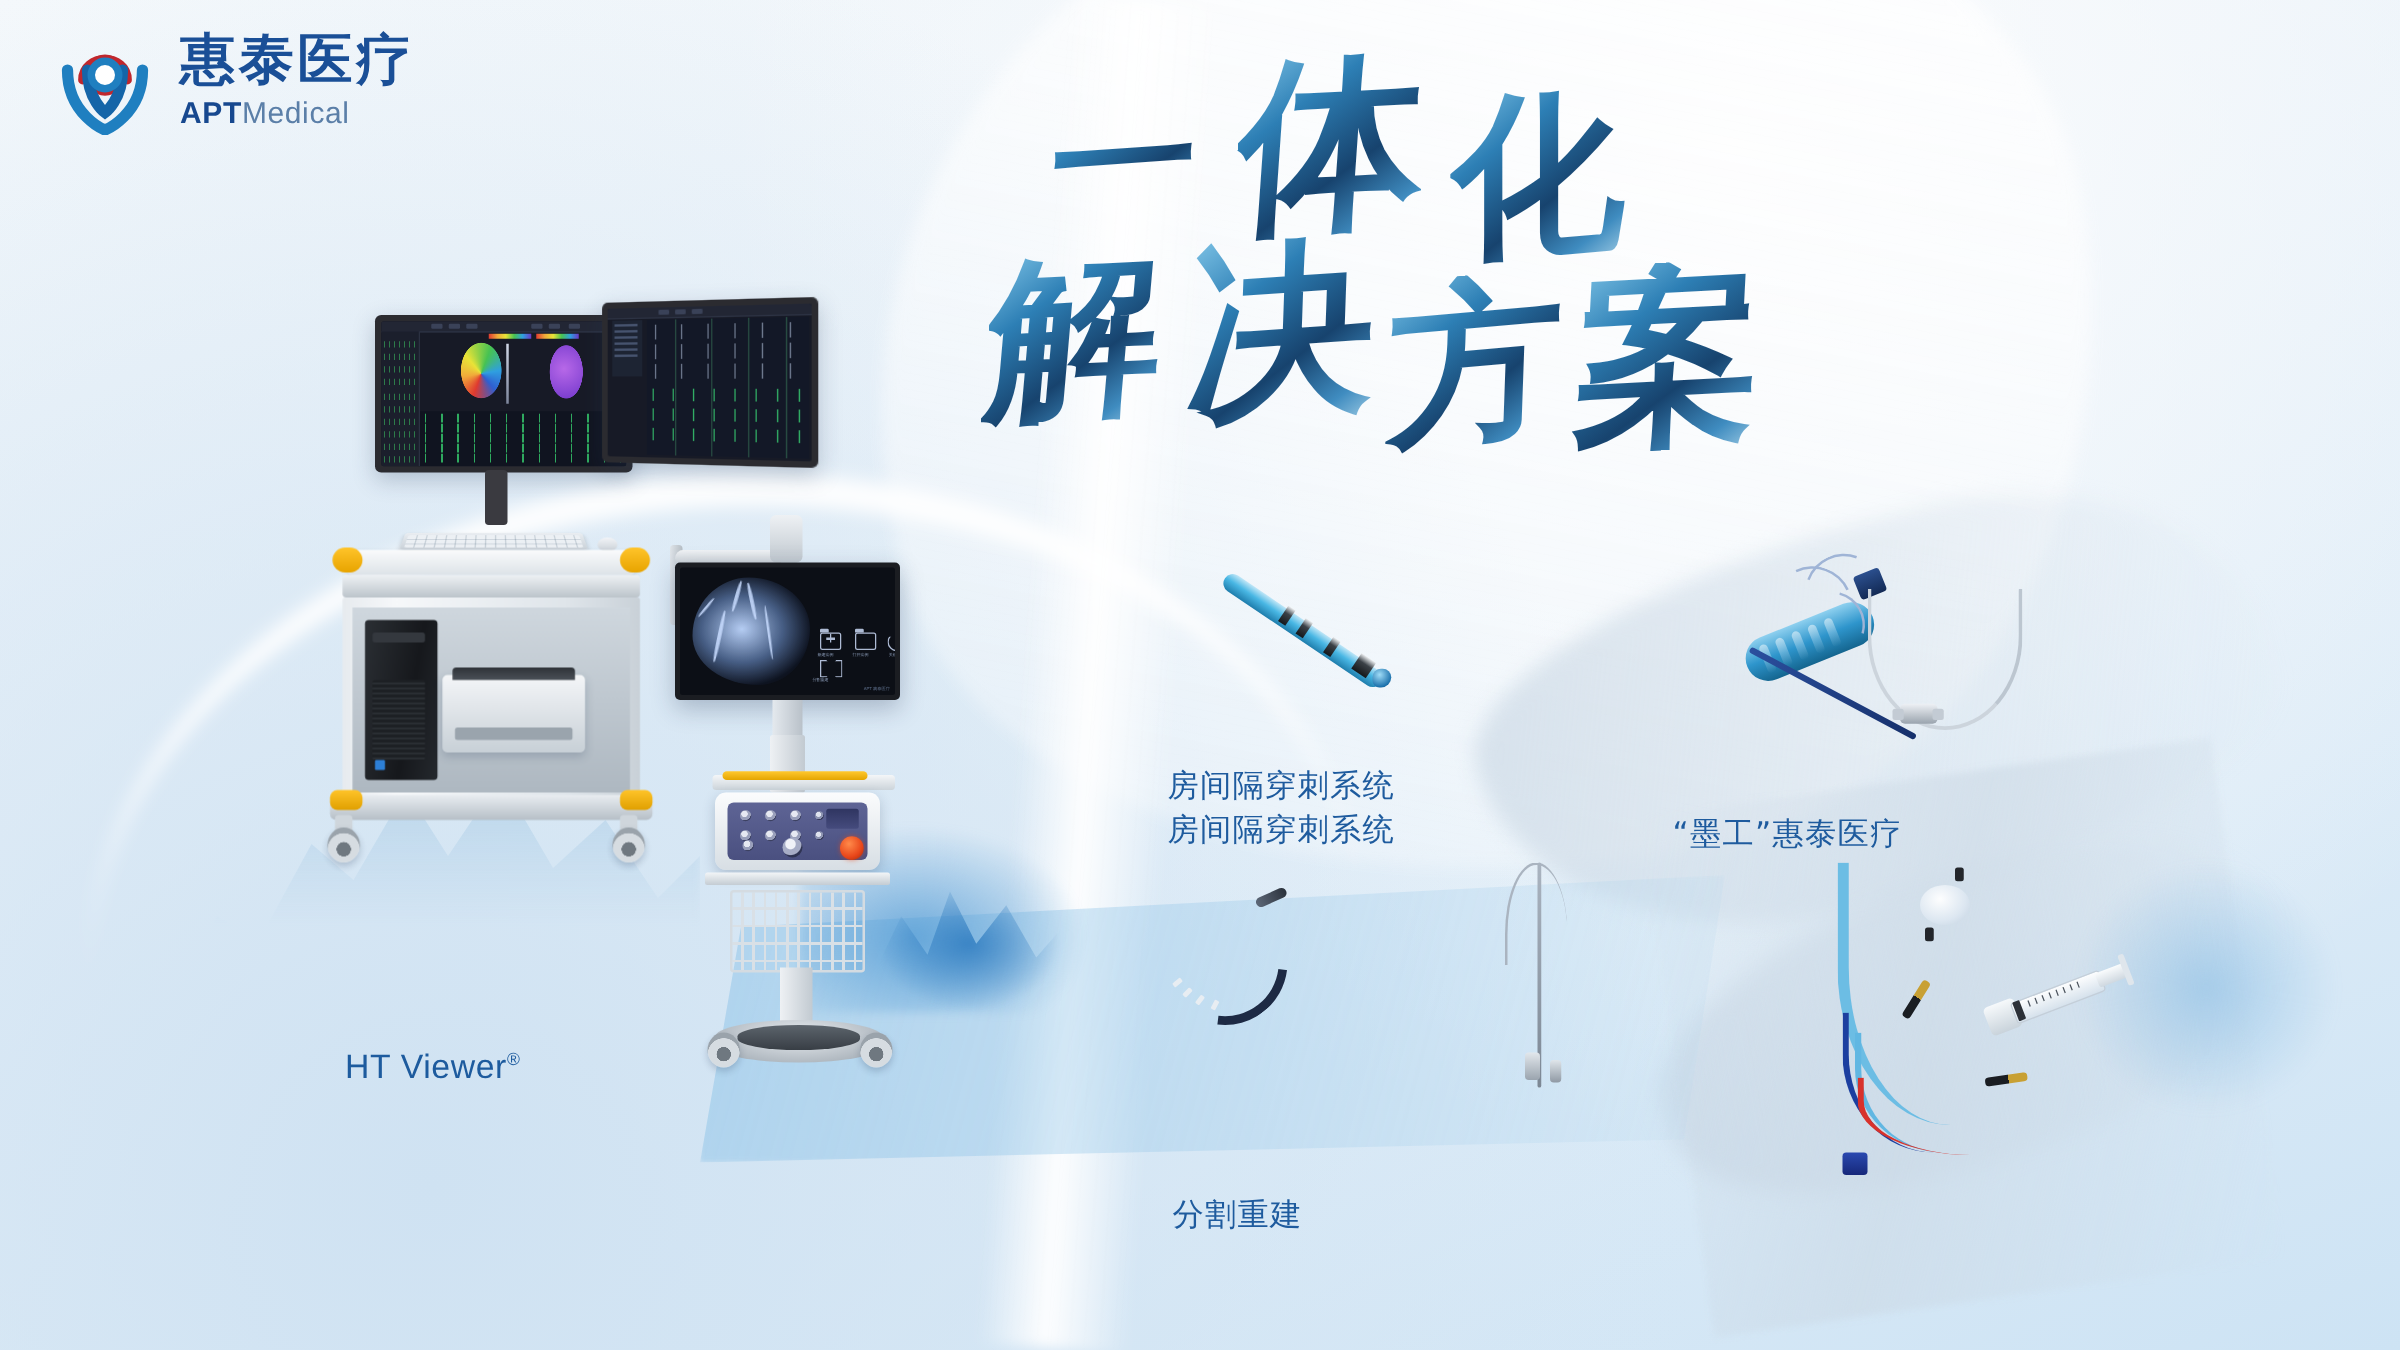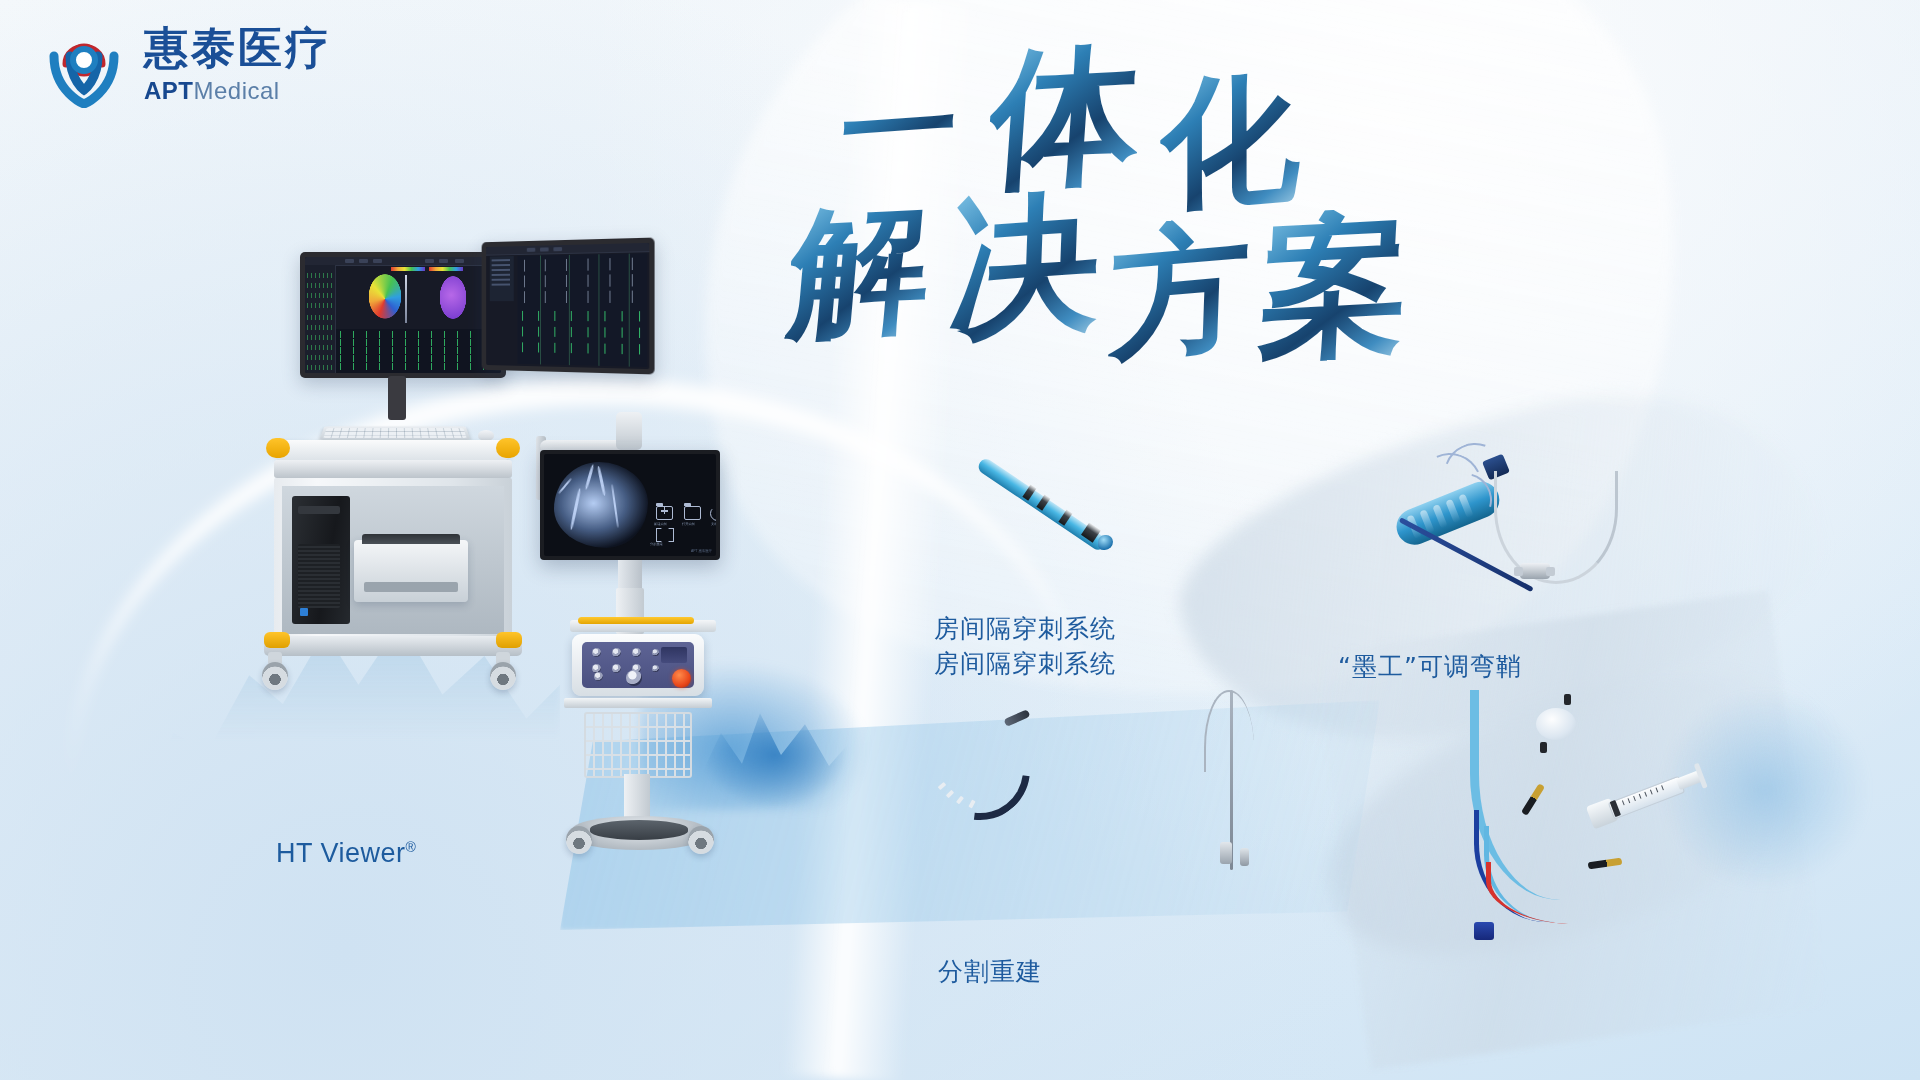--- a/index.html
+++ b/index.html
@@ -672,21 +672,21 @@
       <span>HT Viewer</span><sup>®</sup>
     </div>
   </div>
 
   <div id="lbl-abl" class="label lg">
     <div>房间隔穿刺系统</div>
     <div>房间隔穿刺系统</div>
   </div>
 
   <div id="lbl-sheath" class="label lg">
-    <div>“墨工”可调弯鞘</div>
+    <div>“墨工”惠泰医疗</div>
   </div>
 
   <div id="lbl-deca" class="label lg">
     <div>分割重建</div>
   </div>
 
 
 
 </div>
 

